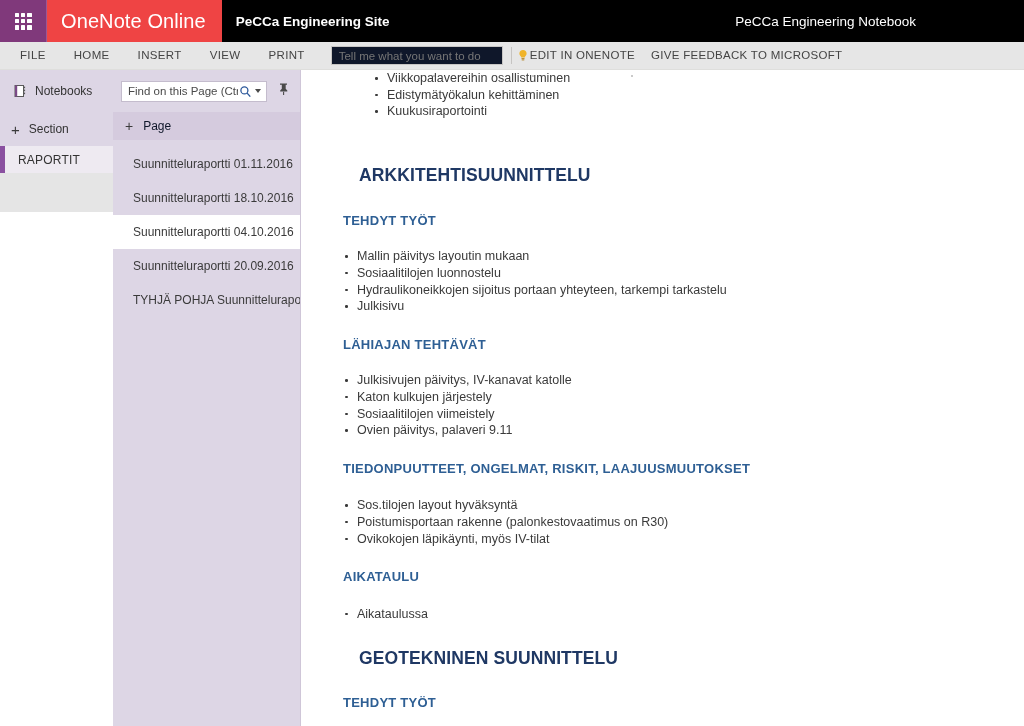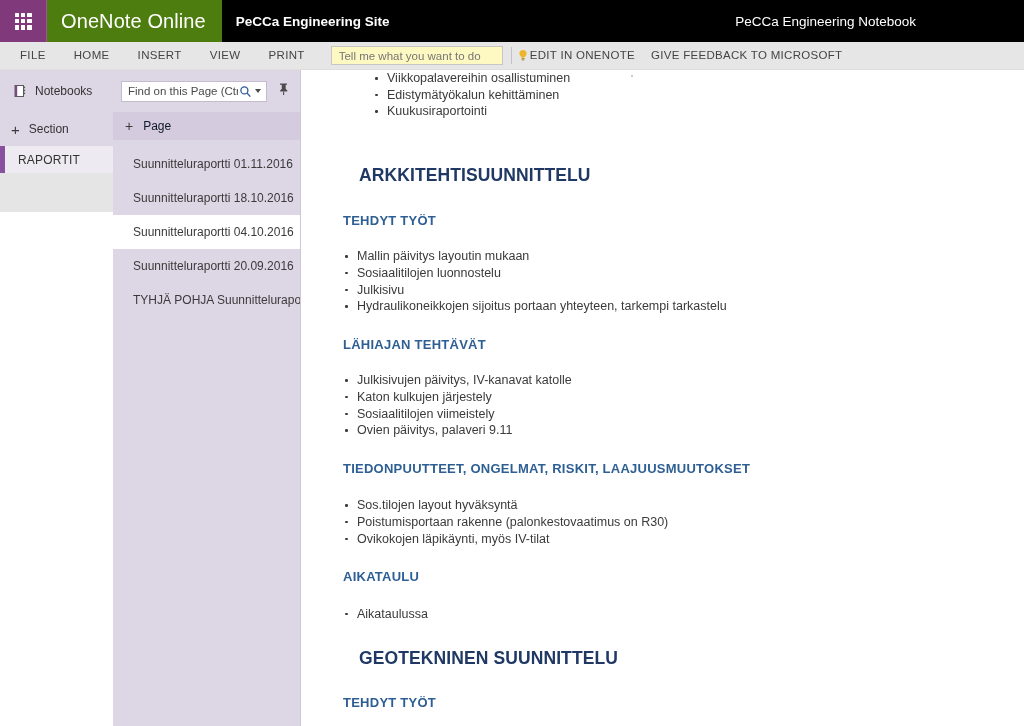--- a/index.html
+++ b/index.html
@@ -29,21 +29,21 @@
   }
   .waffle {
     width: 17px; height: 17px;
     display: grid;
     grid-template-columns: repeat(3, 1fr);
     grid-template-rows: repeat(3, 1fr);
     gap: 2px;
   }
   .waffle i { background: #ffffff; display: block; border-radius: 0.5px; }
   .brand-zone {
-    background: #4d7c0f;
+    background: #ef4444;
     display: flex;
     align-items: center;
     padding: 0 16px 0 14px;
     flex: 0 0 auto;
   }
   .brand-title {
     color: #ffffff;
     font-size: 20px;
     font-weight: 300;
     letter-spacing: 0.1px;
@@ -94,21 +94,21 @@
     line-height: 27px;
     white-space: nowrap;
     cursor: default;
   }
   .ribbon-tab:first-child { padding-left: 6px; }
   .tellme {
     position: relative;
     margin-left: 12px;
     width: 172px;
     height: 19px;
-    background: #fef9c3;
+    background: #0f172a;
     border: 1px solid #c8c6c4;
     display: flex;
     align-items: center;
     padding: 0 4px 0 7px;
     gap: 36px;
   }
   .tellme-text {
     font-size: 11.5px;
     color: #767676;
     white-space: nowrap;
@@ -493,24 +493,24 @@
       <li>Kuukusiraportointi</li>
     </ul>
 
     <h1 class="sec-title ind1" style="margin-top:45px;">ARKKITEHTISUUNNITTELU</h1>
 
     <h2 class="sub-title ind3" style="margin-top:27px;">TEHDYT TYÖT</h2>
 
     <ul class="bullets ind2" style="margin-top:20px;">
       <li>Mallin päivitys layoutin mukaan</li>
       <li>Sosiaalitilojen luonnostelu</li>
-      <li>Julkisivu</li>
       <li>
         <span class="misspelled">Hydraulikoneikkojen</span><span> sijoitus portaan yhteyteen, tarkempi tarkastelu</span>
       </li>
+      <li>Julkisivu</li>
     </ul>
 
     <h2 class="sub-title ind3" style="margin-top:22px;">LÄHIAJAN TEHTÄVÄT</h2>
 
     <ul class="bullets ind2" style="margin-top:20px;">
       <li>Julkisivujen päivitys, IV-kanavat katolle</li>
       <li>Katon kulkujen järjestely</li>
       <li>Sosiaalitilojen viimeistely</li>
       <li>Ovien päivitys, palaveri 9.11</li>
     </ul>

